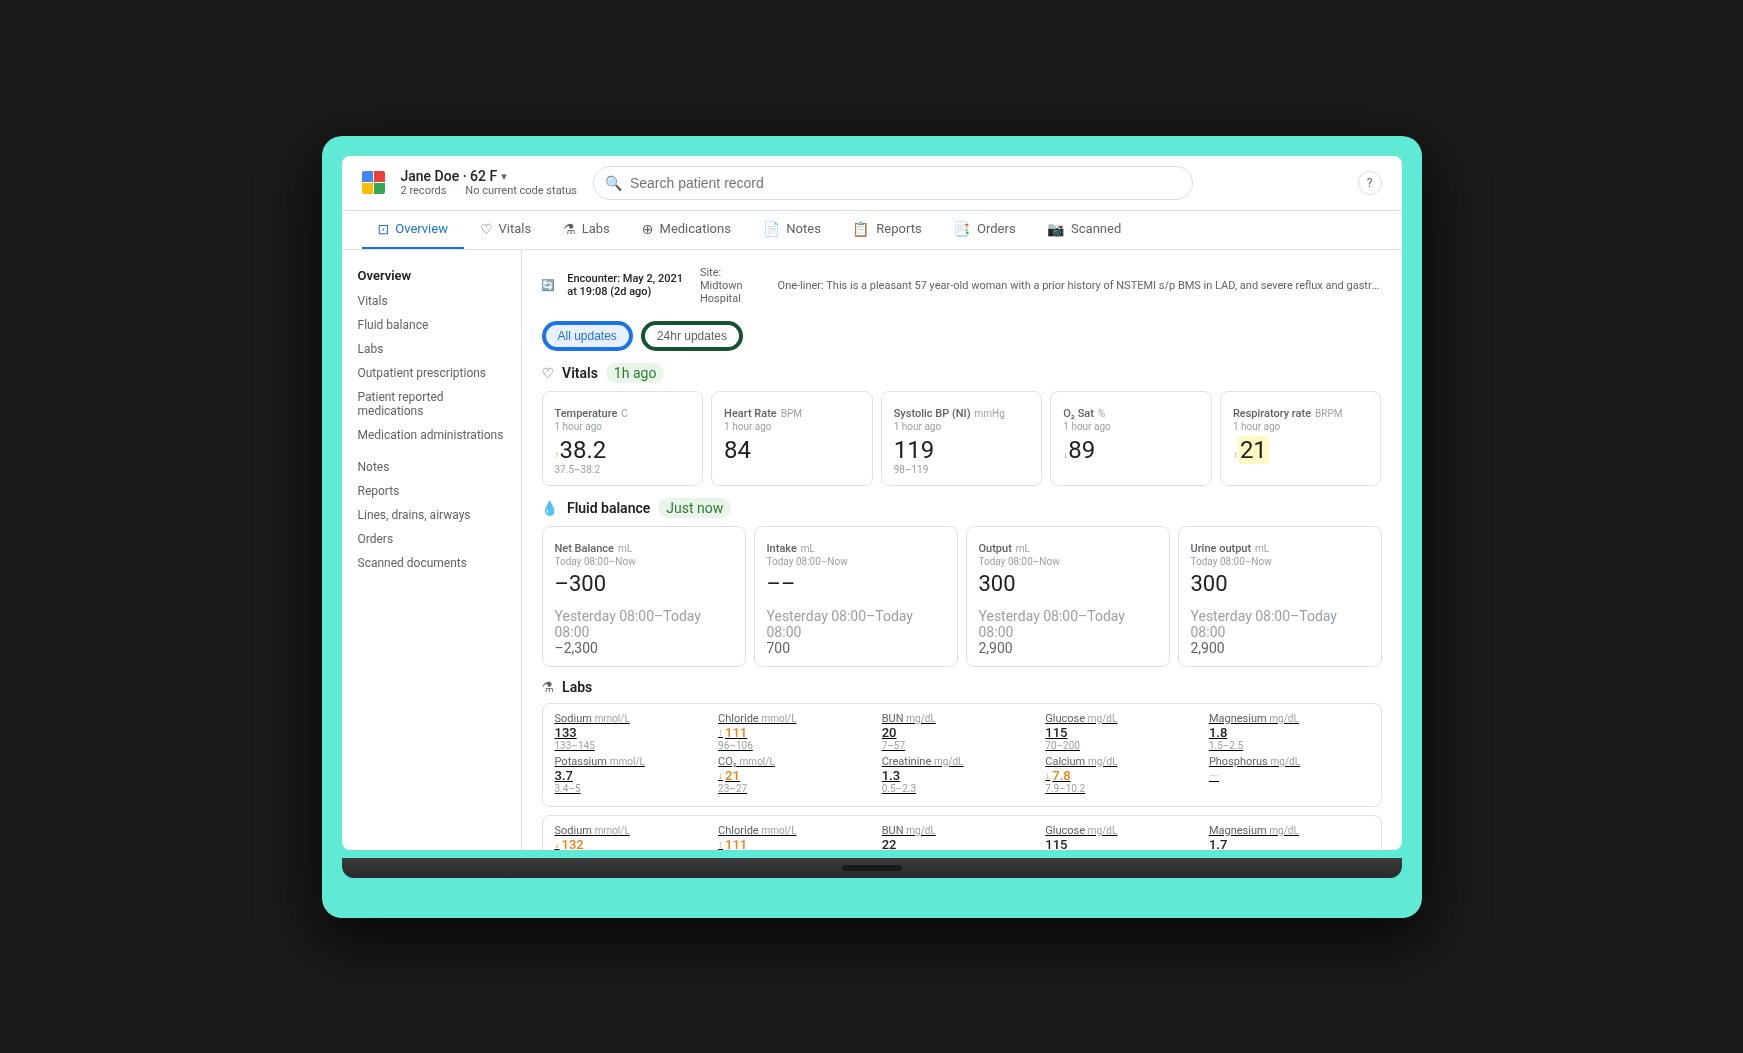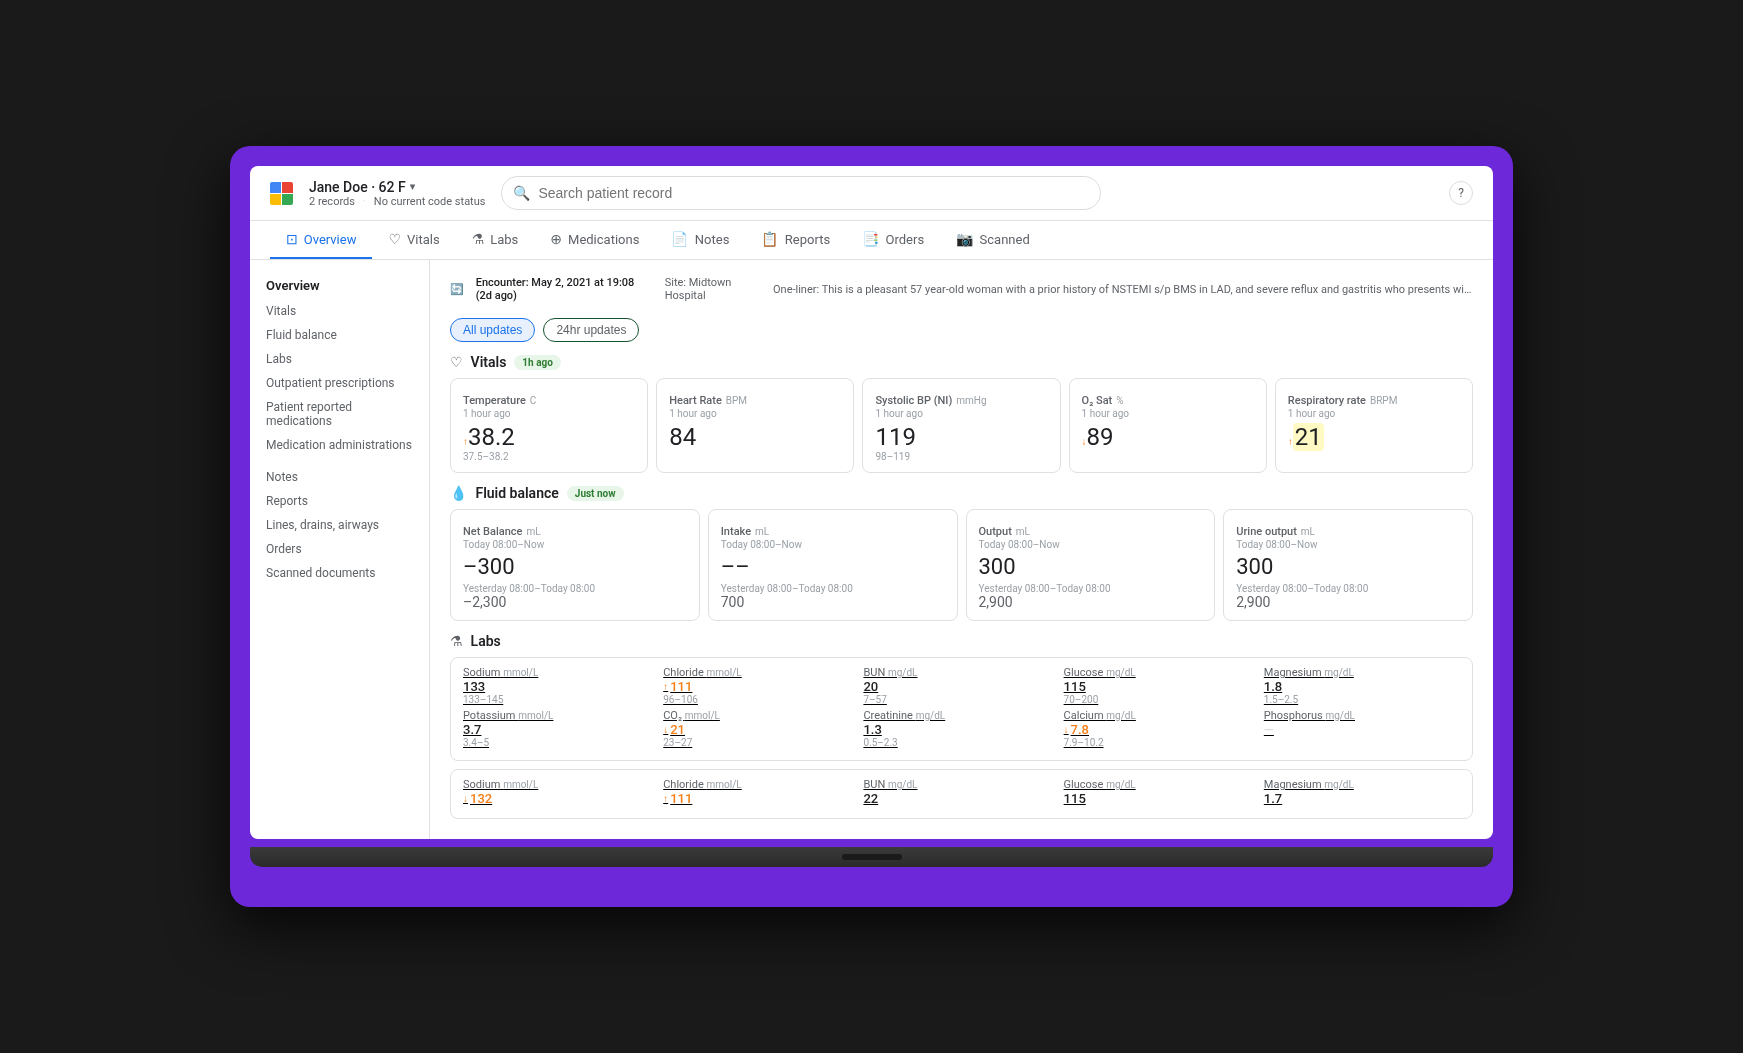--- a/index.html
+++ b/index.html
@@ -5,22 +5,22 @@
     * { box-sizing: border-box; margin: 0; padding: 0; }
     body {
       background: #1a1a1a;
       display: flex;
       justify-content: center;
       align-items: center;
       min-height: 100vh;
       font-family: 'Google Sans', Roboto, Arial, sans-serif;
     }
     .laptop-frame {
-      width: 1283px;
-      background: #6d28d9;
+      width: 1100px;
+      background: #5eead4;
       border-radius: 20px;
       padding: 20px 20px 40px;
       box-shadow: 0 20px 60px rgba(0,0,0,0.8);
       position: relative;
     }
     .laptop-screen {
       background: #fff;
       border-radius: 8px;
       overflow: hidden;
       position: relative;
@@ -141,21 +141,21 @@
     }
     .encounter-icon { color: #5f6368; }
     .encounter-detail { color: #202124; font-weight: 500; }
     .oneliner { color: #5f6368; font-size: 11px; overflow: hidden; white-space: nowrap; text-overflow: ellipsis; max-width: 700px; }
     .updates-bar { display: flex; gap: 8px; margin-bottom: 12px; }
     .btn-pill {
       padding: 4px 12px;
       border-radius: 16px;
       font-size: 12px;
       cursor: pointer;
-      border: 1px solid #14532d;
+      border: 4px solid #14532d;
       background: #fff;
       color: #5f6368;
     }
     .btn-pill.active {
       background: #e8f0fe;
       color: #1a73e8;
       border-color: #1a73e8;
     }
     .section-header {
       display: flex;
@@ -163,26 +163,25 @@
       gap: 8px;
       margin-bottom: 8px;
       margin-top: 12px;
     }
     .section-title {
       font-size: 14px;
       font-weight: 600;
       color: #202124;
     }
     .time-badge {
-      font-size: 10px;
+      font-size: 14px;
       padding: 2px 8px;
       border-radius: 10px;
       background: #e8f5e9;
       color: #2e7d32;
-      font-weight: bold;
     }
     .vitals-grid {
       display: flex;
       gap: 8px;
       margin-bottom: 8px;
     }
     .vital-card {
       border: 1px solid #e0e0e0;
       border-radius: 8px;
       padding: 10px 12px;
@@ -203,21 +202,21 @@
     .fluid-card {
       border: 1px solid #e0e0e0;
       border-radius: 8px;
       padding: 10px 12px;
       flex: 1;
     }
     .fluid-label { font-size: 11px; color: #5f6368; font-weight: 500; }
     .fluid-unit { font-size: 10px; color: #9aa0a6; }
     .fluid-period { font-size: 10px; color: #9aa0a6; margin-bottom: 4px; }
     .fluid-value { font-size: 22px; font-weight: 400; color: #202124; }
-    .fluid-yesterday-label { font-size: 10px; color: #9aa0a6; margin-top: 4px; }
+    .fluid-yesterday-label { font-size: 14px; color: #9aa0a6; margin-top: 12px; }
     .fluid-yesterday-value { font-size: 14px; color: #5f6368; }
     .panel-title { font-size: 13px; font-weight: 500; color: #202124; margin: 8px 0 4px; display: flex; align-items: center; gap: 6px; }
     .lab-table-card {
       border: 1px solid #e0e0e0;
       border-radius: 8px;
       padding: 8px 12px;
       margin-bottom: 8px;
     }
     .lab-row { display: flex; gap: 4px; margin-bottom: 4px; text-decoration: underline; }
     .lab-item { flex: 1; min-width: 80px; }

